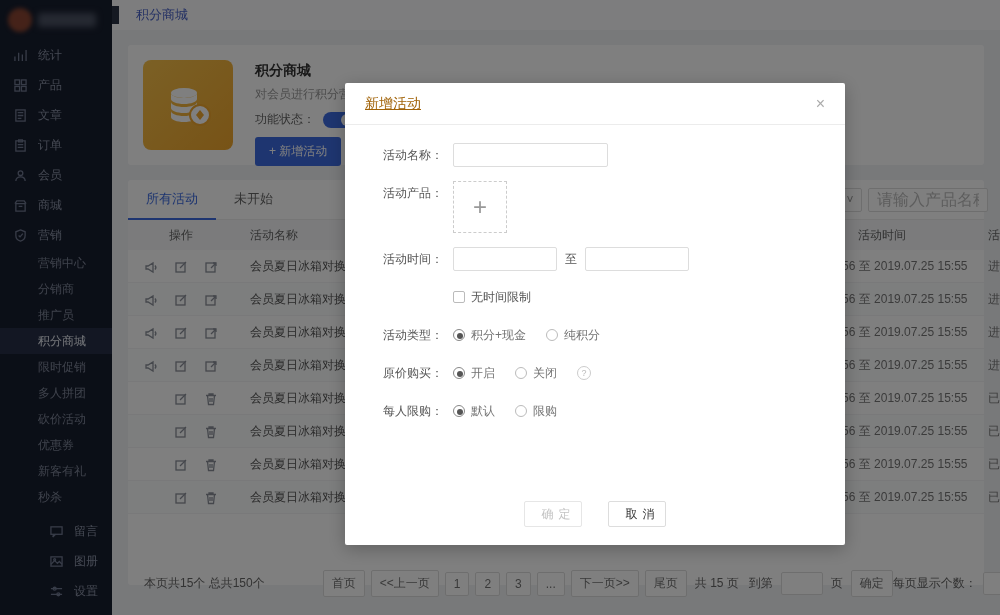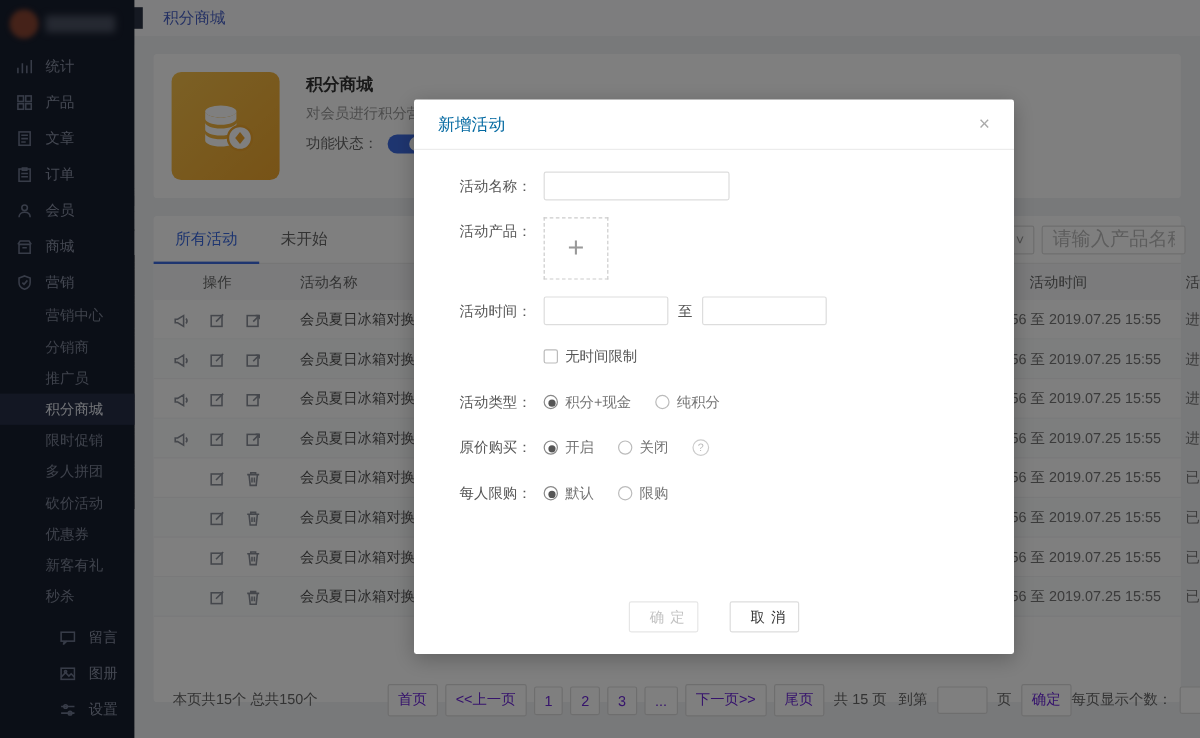--- a/index.html
+++ b/index.html
@@ -50,31 +50,31 @@
   .trow { position:relative; height:33px; line-height:33px; border-bottom:1px solid #f2f3f5; white-space:nowrap; }
   .trow:nth-child(even) { background:#fbfcfd; }
   .cell { position:absolute; top:0; white-space:nowrap; }
   .c-ops { left:16px; display:flex; gap:16px; align-items:center; height:33px; }
   .c-ops svg { width:14px; height:14px; stroke:#8a8f99; fill:none; stroke-width:1.3; cursor:pointer; }
   .c-name { left:122px; color:#555; } .c-time { left:634px; color:#777; } .c-status { left:860px; color:#777; }
 
   .pager { position:absolute; left:0; top:390px; width:100%; display:flex; align-items:center; padding:0 16px; color:#666; }
   .pager-summary { white-space:nowrap; }
   .pager-group { display:flex; align-items:center; gap:6px; margin-left:58px; white-space:nowrap; }
-  .pbtn { border:1px solid #ddd; background:#fff; border-radius:2px; padding:4px 8px; color:#6d28d9; font-size:12px; cursor:pointer; white-space:nowrap; }
+  .pbtn { border:1px solid #ddd; background:#fff; border-radius:2px; padding:4px 8px; color:#737373; font-size:12px; cursor:pointer; white-space:nowrap; }
   .ptext { margin:0 2px; white-space:nowrap; }
   .goto-input { width:42px; height:23px; border:1px solid #ddd; border-radius:2px; }
   .perpage { margin-left:auto; display:flex; align-items:center; white-space:nowrap; }
   .perpage-select { width:50px; height:23px; border:1px solid #ddd; border-radius:2px; margin-left:6px; background:#fff; cursor:pointer; }
 
   
   .overlay { position:fixed; left:0; top:0; width:1000px; height:615px; background:rgba(0,0,0,0.5); z-index:50; }
   .modal { position:fixed; left:345px; top:83px; width:500px; height:462px; background:#fff; border-radius:2px; z-index:100; box-shadow:0 4px 18px rgba(0,0,0,0.25); }
   .modal-head { height:42px; display:flex; align-items:center; justify-content:space-between; padding:0 20px; border-bottom:1px solid #ececec; }
-  .modal-title { font-size:14px; color:#0369a1; }
+  .modal-title { font-size:14px; color:#a16207;text-decoration:underline; }
   .modal-close { color:#aaa; font-size:16px; cursor:pointer; line-height:1; }
   .modal-body { padding-top:18px; }
   .form-row { display:flex; align-items:flex-start; margin-bottom:14px; }
   .form-label { width:98px; text-align:right; color:#555; margin-right:10px; line-height:24px; flex-shrink:0; }
   .text-input { width:155px; height:24px; border:1px solid #ddd; border-radius:2px; padding:0 6px; font-size:12px; }
   .upload-box { width:54px; height:52px; border:1px dashed #ccc; display:flex; align-items:center; justify-content:center; color:#999; font-size:24px; font-weight:300; cursor:pointer; background:#fff; }
   .time-input { width:104px; height:24px; border:1px solid #ddd; border-radius:2px; padding:0 6px; font-size:12px; }
   .to-sep { margin:0 8px; line-height:24px; color:#555; }
   .inline { display:flex; align-items:center; gap:6px; line-height:24px; color:#555; }
   .checkbox { width:12px; height:12px; border:1px solid #bbb; border-radius:2px; background:#fff; cursor:pointer; display:inline-block; }
@@ -208,20 +208,21 @@
     <div class="card-info">
       <div class="card-title">积分商城</div>
       <div class="card-desc">对会员进行积分营销</div>
       <div class="status-row">
         <span>功能状态：</span>
         <span class="toggle">
             <span class="knob"></span>
           </span>
         <span class="help-circle">?</span>
       </div>
+      <button class="add-btn">+ 新增活动</button>
     </div>
   </div>
 
   <div class="section">
     <div class="tabs">
       <div class="tab active">所有活动</div>
       <div class="tab">未开始</div>
       <div class="filter">
         <div class="filter-select"><span>˅</span></div>
         <input class="filter-input" placeholder="请输入产品名称" style="">

